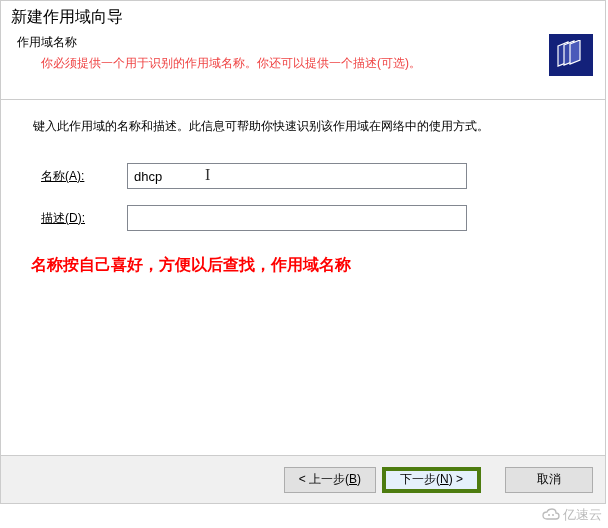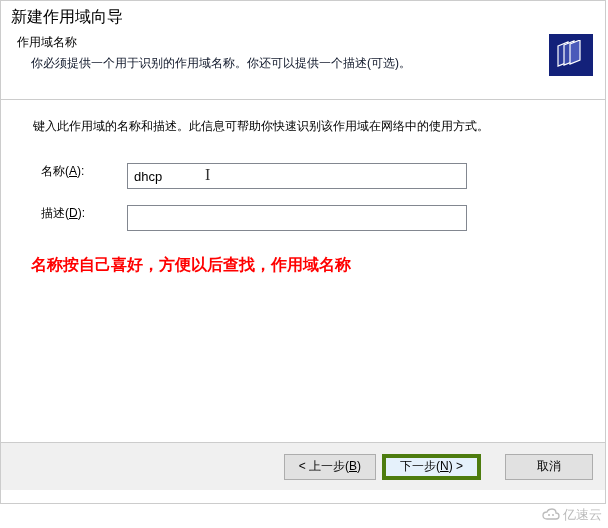--- a/index.html
+++ b/index.html
@@ -1,30 +1,30 @@
 <!DOCTYPE html>
 <html><head>
   <meta charset="utf-8">
   <style>
     * { box-sizing: border-box; margin: 0; padding: 0; }
     body { font-family: "Microsoft YaHei", "SimSun", sans-serif; font-size: 12px; background: #fff; width: 608px; height: 528px; position: relative; }
     .wizard-window { border: 1px solid #ccc; width: 606px; height: 504px; position: relative; background: #fff; }
     .title-bar { padding: 6px 10px 4px 10px; font-size: 16px; color: #000; }
     .header { padding: 2px 10px 10px 16px; position: relative; border-bottom: 1px solid #ccc; margin-bottom: 0; height: 68px; }
     .header-title { font-weight: normal; font-size: 12px; margin-bottom: 4px; }
-    .header-desc { font-size: 12px; margin-left: 14px; color: #0f172a; }
+    .header-desc { font-size: 12px; margin-left: 24px; color: #ef4444; }
     .header-icon { position: absolute; right: 12px; top: 2px; width: 44px; height: 42px; background: #13217a; display: flex; align-items: center; justify-content: center; }
     .content { padding: 18px 30px 10px 30px; }
     .intro-text { font-size: 12px; margin-bottom: 28px; margin-left: 2px; }
-    .form-row { display: flex; margin-bottom: 16px; margin-left: 10px; }
+    .form-row { display: flex; align-items: center; margin-bottom: 16px; margin-left: 10px; text-decoration: underline; }
     .form-label { width: 86px; font-size: 12px; }
     .form-label u { text-decoration: underline; }
     .form-input { flex: 0 0 340px; height: 26px; border: 1px solid #828790; padding: 2px 6px; font-size: 13px; font-family: inherit; background: #fff; }
     .annotation { color: #f00; font-size: 16px; font-weight: bold; margin-top: 24px; margin-left: 0; font-family: "SimSun", serif; }
-    .button-bar { position: absolute; bottom: 13px; left: 0; right: 0; height: 48px; border-top: 1px solid #ccc; background: #f0f0f0; display: flex; align-items: center; justify-content: flex-end; padding-right: 12px; gap: 6px; }
+    .button-bar { position: absolute; bottom: 0; left: 0; right: 0; height: 48px; border-top: 1px solid #ccc; background: #f0f0f0; display: flex; align-items: center; justify-content: flex-end; padding-right: 12px; gap: 6px; }
     .btn { height: 26px; padding: 0 14px; font-size: 12px; font-family: inherit; background: #e1e1e1; border: 1px solid #adadad; cursor: pointer; min-width: 88px; }
     .btn-primary { border: 4px solid #4d7c0f; background: #e5f1fb; }
     .btn-gap { margin-left: 18px; }
     .watermark { position: absolute; right: 6px; bottom: 4px; font-size: 13px; color: #bbb; display: flex; align-items: center; gap: 2px; font-family: "Microsoft YaHei", sans-serif; }
     .text-cursor { margin-left: 40px; font-family: serif; font-size: 16px; color: #333; }
   </style>
 </head>
 <body>
 
 <div class="wizard-window">

